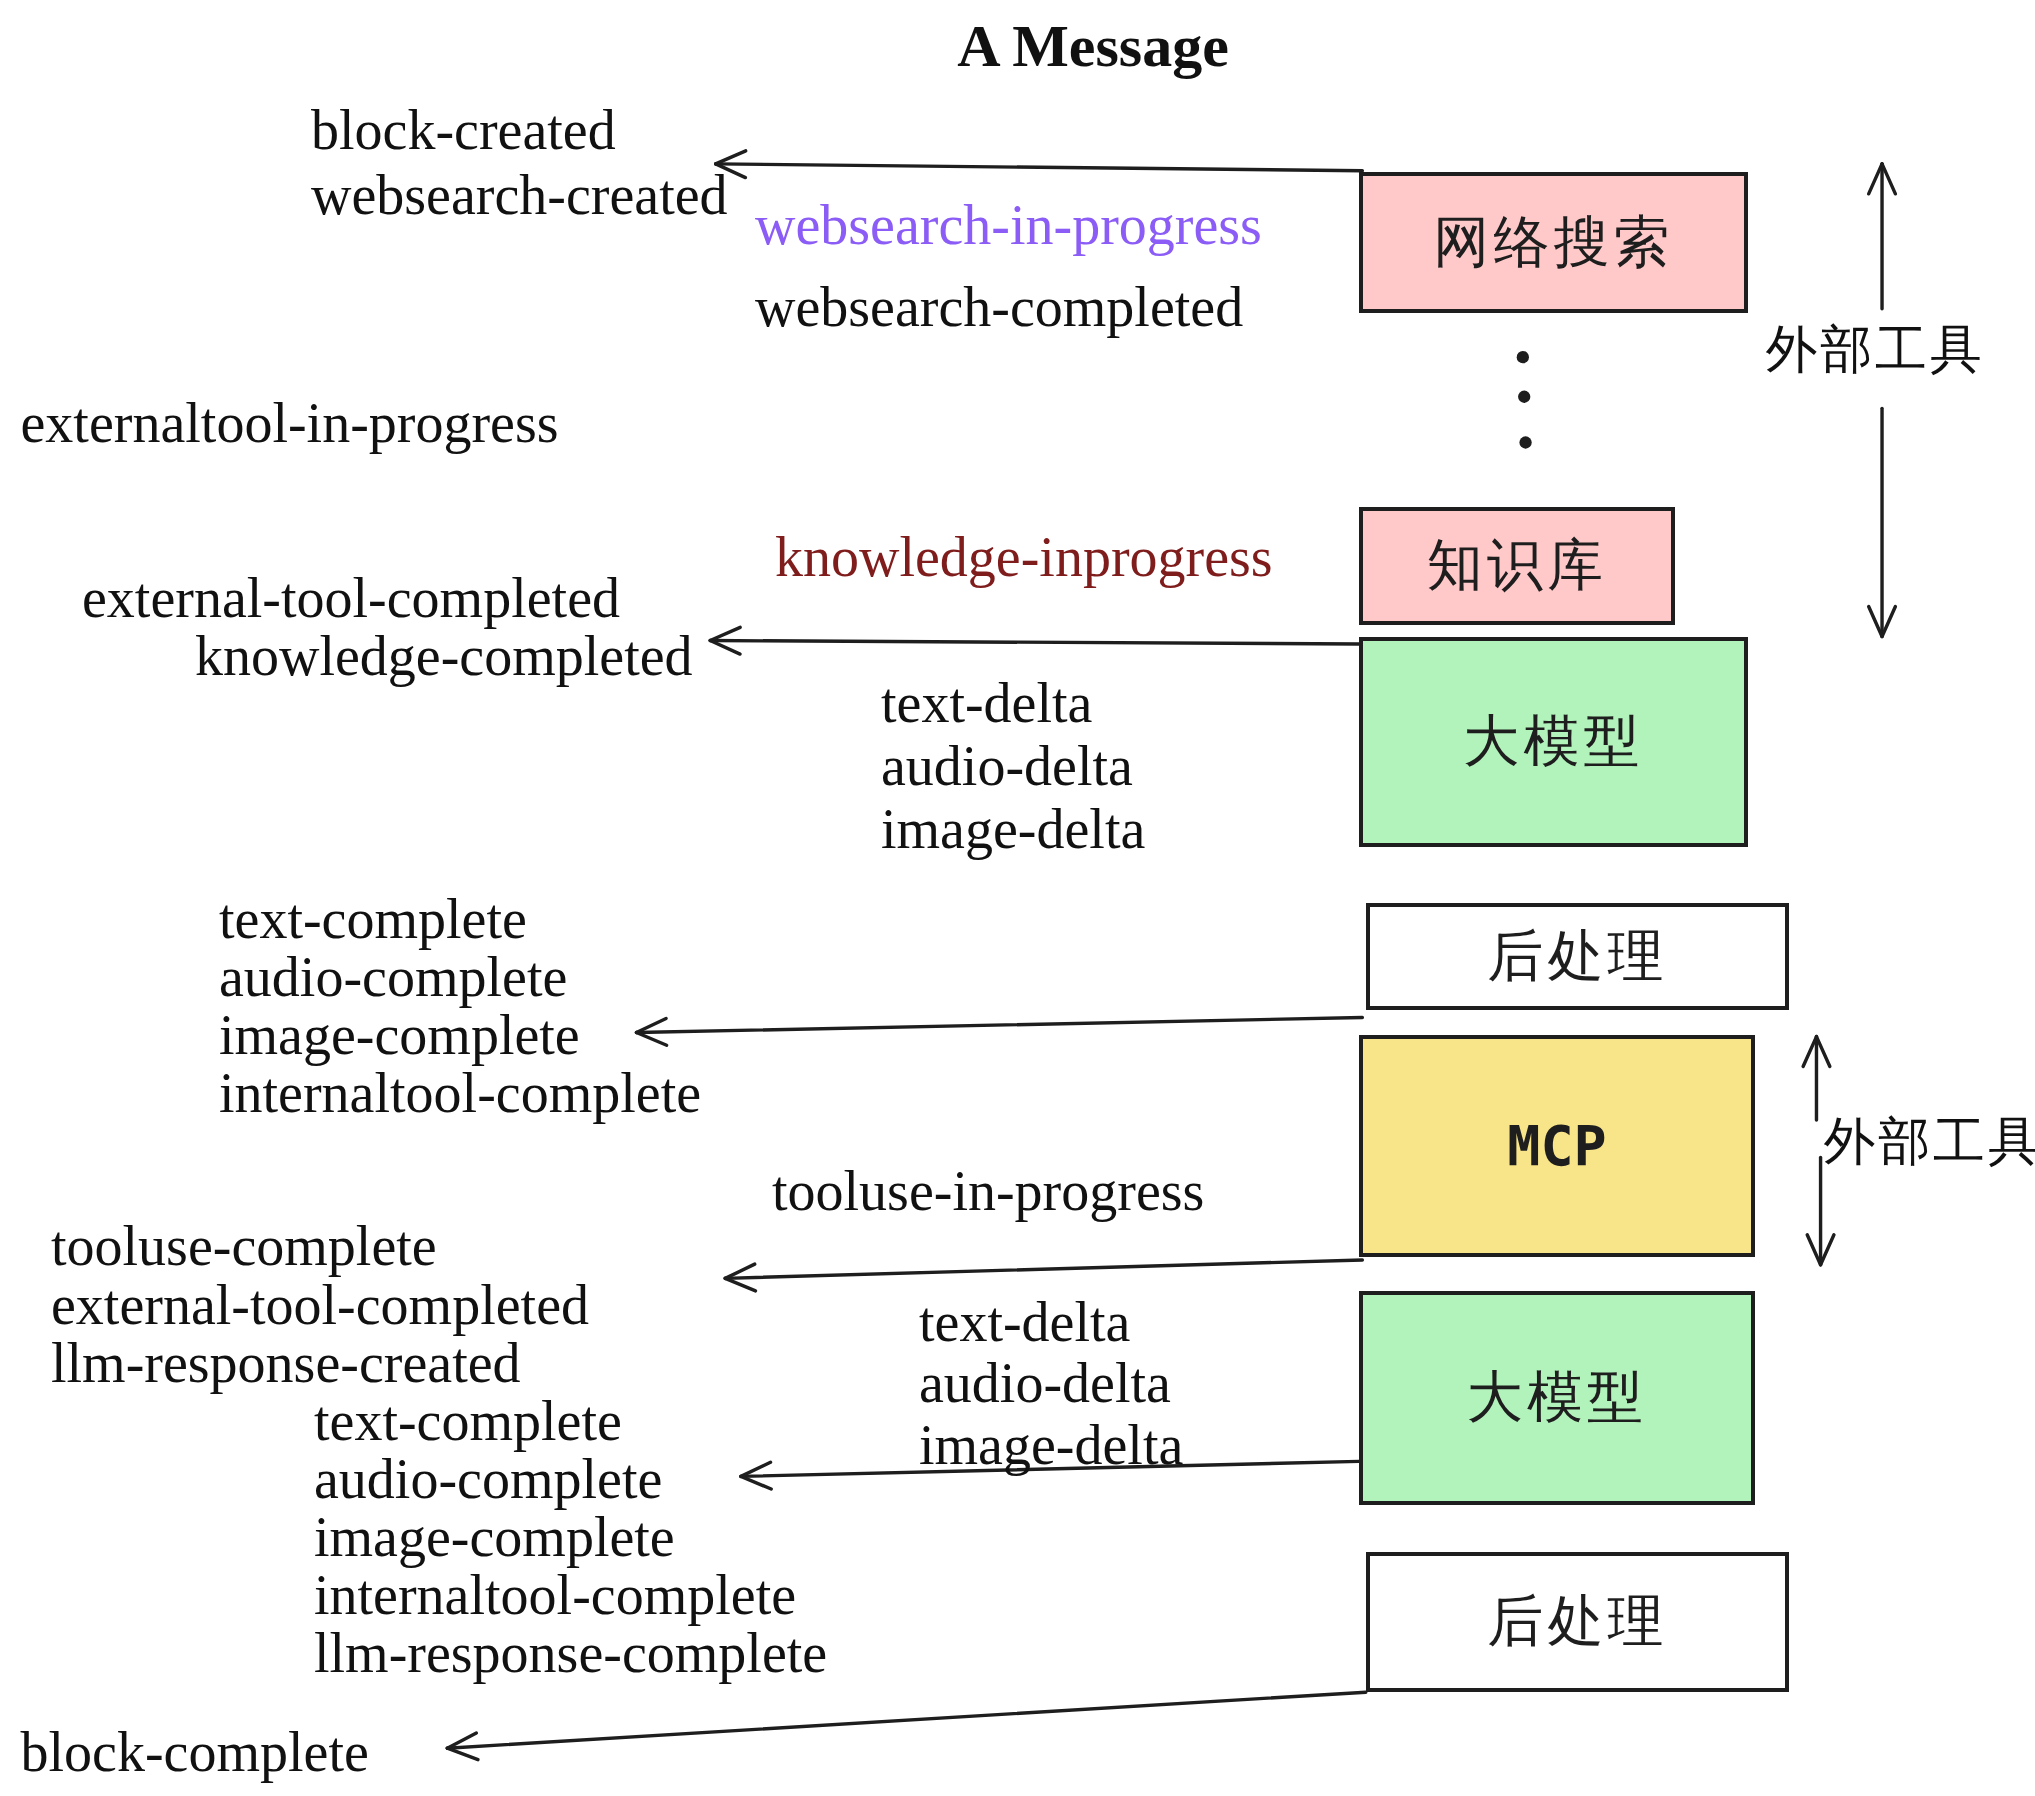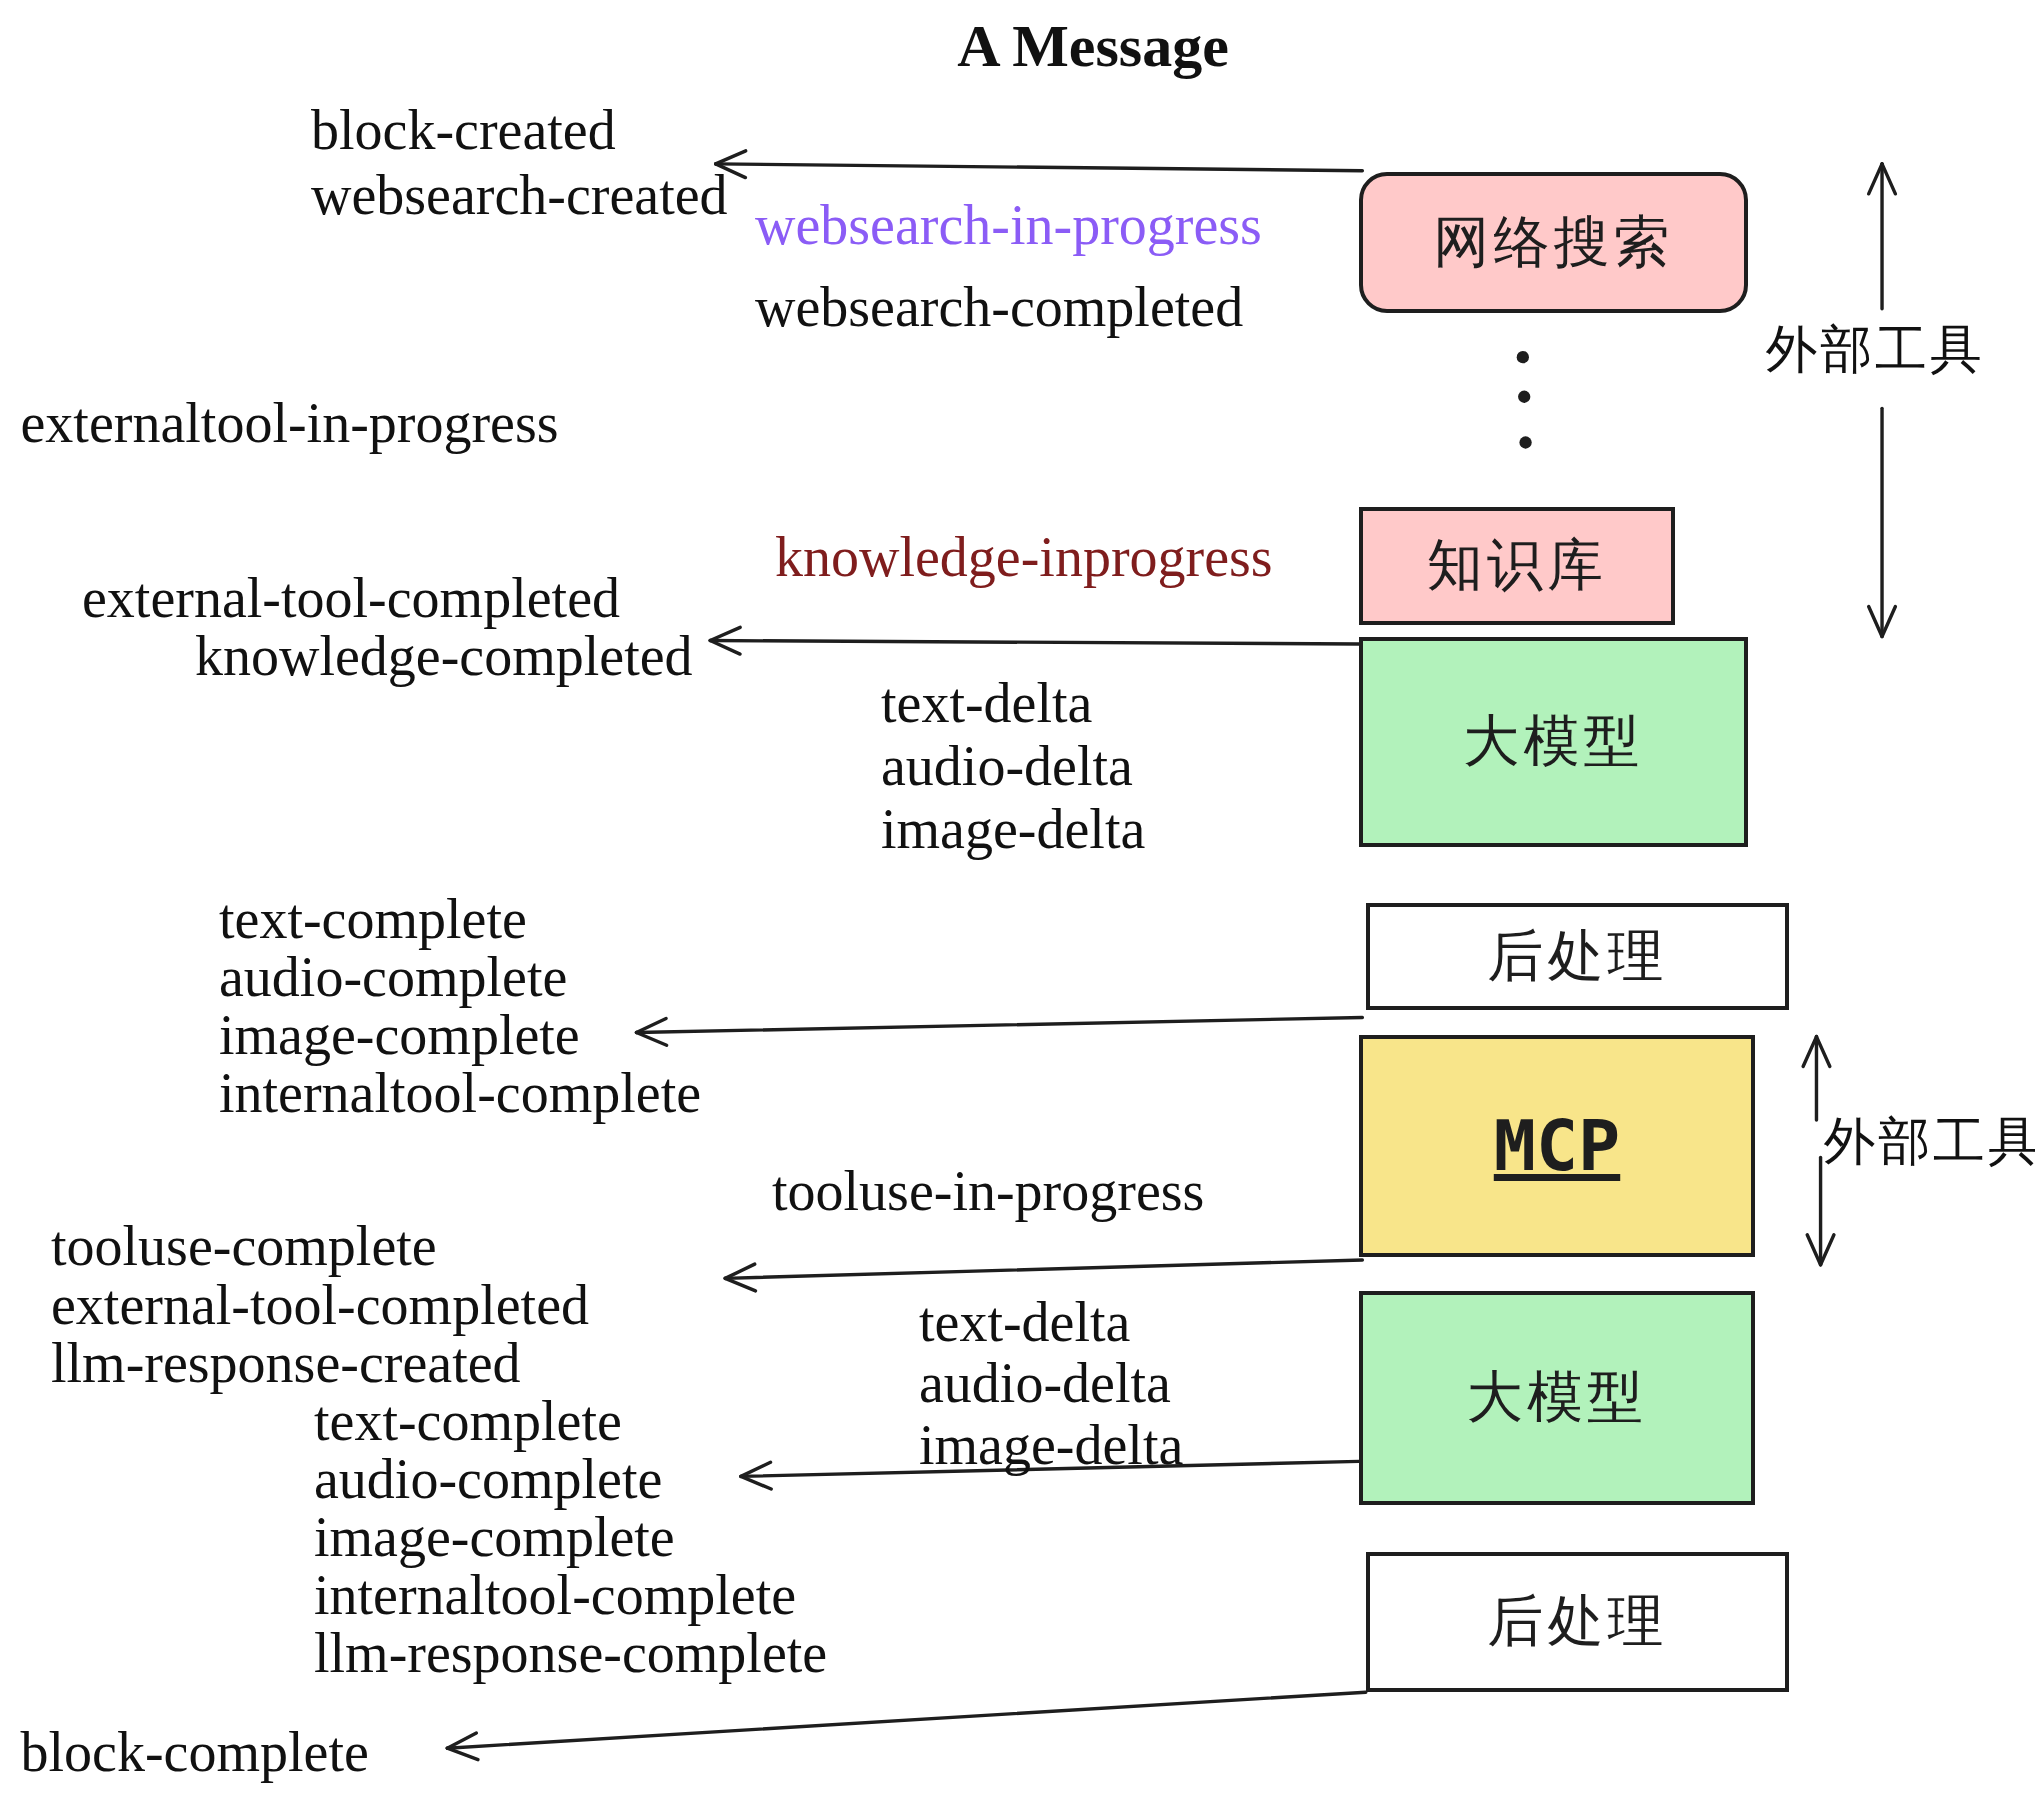--- a/index.html
+++ b/index.html
@@ -38,23 +38,22 @@
   .box .box-label {
     color: #1e1e1e;
   }
   .box.cjk .box-label {
     font-family: "Liberation Sans", sans-serif;
     font-size: 56px;
     letter-spacing: 4.1px;
   }
   .box.mono .box-label {
     font-family: "DejaVu Sans Mono", monospace;
-    font-size: 70px;
+    font-size: 55px;
     font-weight: bold;
-    text-decoration: underline;
   }
   .evt {
     position: absolute;
     transform: translateY(-50%);
     font-family: Liberation Serif, serif;
     font-size: 56px;
     color: #111111;
     white-space: nowrap;
   }
   .side-label {
@@ -129,21 +128,21 @@
       <g>
         <line x1="2666" y1="1695" x2="2666" y2="1852" stroke="#1e1e1e" stroke-width="5" stroke-linecap="round"></line>
         <line x1="2666" y1="1852" x2="2685.5725017468594" y2="1808.1717308650093" stroke="#1e1e1e" stroke-width="5" stroke-linecap="round"></line>
         <line x1="2666" y1="1852" x2="2646.4274982531406" y2="1808.1717308650093" stroke="#1e1e1e" stroke-width="5" stroke-linecap="round"></line>
       </g>
       <circle cx="2230" cy="523" r="9" fill="#1e1e1e"></circle>
       <circle cx="2232" cy="581" r="9" fill="#1e1e1e"></circle>
       <circle cx="2234" cy="648" r="9" fill="#1e1e1e"></circle>
     </svg>
 
-<div class="box cjk" style="left: 1359px; top: 172px; width: 389px; height: 141px; background: rgb(255, 201, 201); border-color: rgb(30, 30, 30); border-radius: 28px;">
+<div class="box cjk" style="left: 1359px; top: 172px; width: 389px; height: 141px; background: rgb(255, 201, 201); border-color: rgb(30, 30, 30);">
       <span class="box-label">网络搜索</span>
     </div>
     <div class="box cjk" style="left: 1359px; top: 507px; width: 316px; height: 118px; background: rgb(255, 201, 201); border-color: rgb(30, 30, 30);">
       <span class="box-label">知识库</span>
     </div>
     <div class="box cjk" style="left: 1359px; top: 637px; width: 389px; height: 210px; background: rgb(178, 242, 187); border-color: rgb(30, 30, 30);">
       <span class="box-label">大模型</span>
     </div>
     <div class="box cjk" style="left: 1366px; top: 903px; width: 423px; height: 107px; background: rgb(255, 255, 255); border-color: rgb(30, 30, 30);">
       <span class="box-label">后处理</span>

